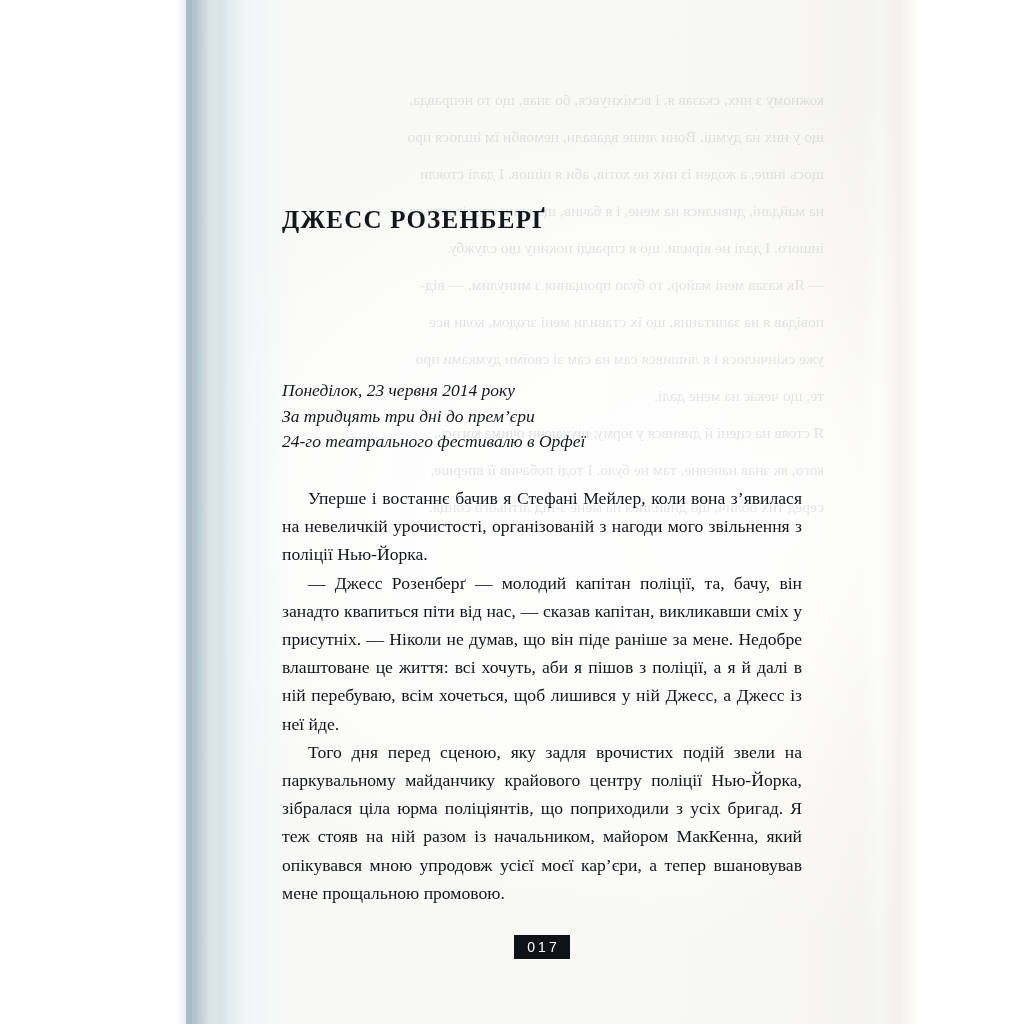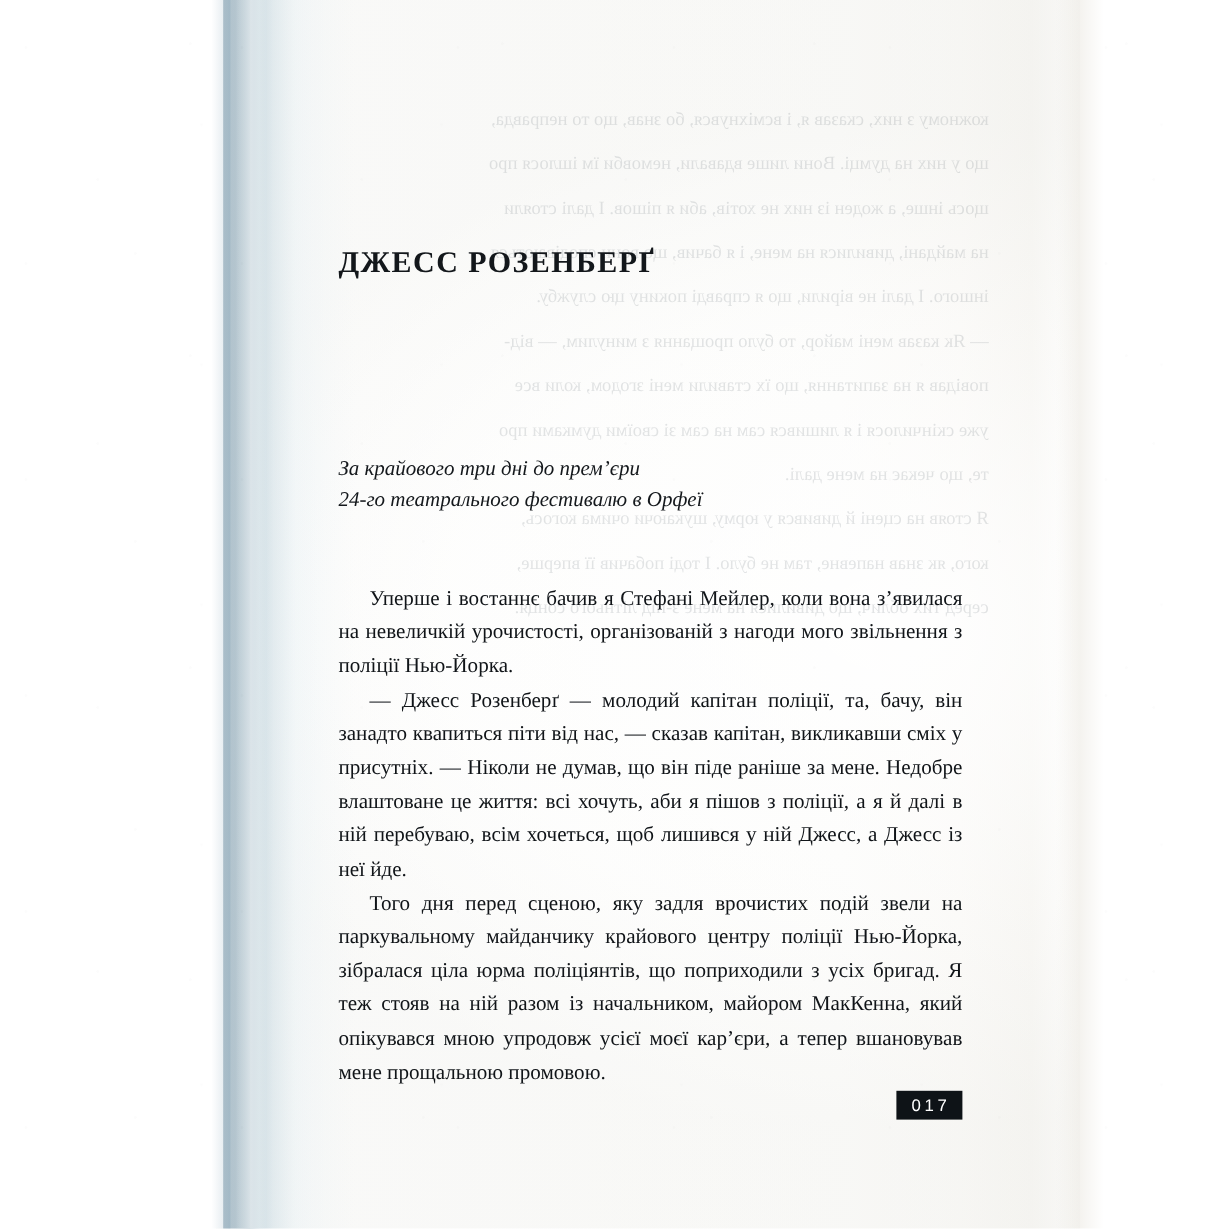--- a/index.html
+++ b/index.html
@@ -157,24 +157,24 @@
     text-align: justify;
     color: #101418;
     hyphens: manual;
   }
   .body-text p {
     margin: 0;
     text-indent: 26px;
   }
   .folio {
     position: absolute;
-    top: 909px;
-    left: 0;
-    width: 520px;
-    text-align: right;
+    top: 935px;
+    left: 0;
+    width: 520px;
+    text-align: center;
   }
   .folio span {
     display: inline-block;
     background: #0e1317;
     color: #ffffff;
     font-family: "Liberation Sans", sans-serif;
     font-size: 14px;
     letter-spacing: 3px;
     padding: 4px 10px 4px 13px;
   }
@@ -219,21 +219,22 @@
     <p>Я стояв на сцені й дивився у юрму, шукаючи очима когось,</p>
     <p>кого, як знав напевне, там не було. І тоді побачив її вперше,</p>
     <p>серед тих облич, що дивилися на мене з-під літнього сонця.</p>
   </div>
 
   <div class="content">
 
     <div class="chapter-title">ДЖЕСС РОЗЕНБЕРҐ</div>
 
     <div class="dateline">
-      <div>За крайового три дні до прем’єри</div>
+      <div>Понеділок, 23 червня 2014 року</div>
+      <div>За тридцять три дні до прем’єри</div>
       <div>24-го театрального фестивалю в Орфеї</div>
     </div>
 
     <div class="body-text">
       <p>Уперше і востаннє бачив я Стефані Мейлер, коли вона з’явилася на невеличкій урочистості, організованій з нагоди мого звільнення з поліції Нью-Йорка.</p>
       <p>— Джесс Розенберґ — молодий капітан поліції, та, бачу, він занадто квапиться піти від нас, — сказав капітан, викликавши сміх у присутніх. — Ніколи не думав, що він піде раніше за мене. Недобре влаштоване це життя: всі хочуть, аби я пішов з поліції, а я й далі в ній перебуваю, всім хочеться, щоб лишився у ній Джесс, а Джесс із неї йде.</p>
       <p>Того дня перед сценою, яку задля врочистих подій звели на паркувальному майданчику крайового центру поліції Нью-Йорка, зібралася ціла юрма поліціянтів, що поприходили з усіх бригад. Я теж стояв на ній разом із начальником, майором МакКенна, який опікувався мною упродовж усієї моєї кар’єри, а тепер вшановував мене прощальною промовою.</p>
     </div>
 
     <div class="folio">

